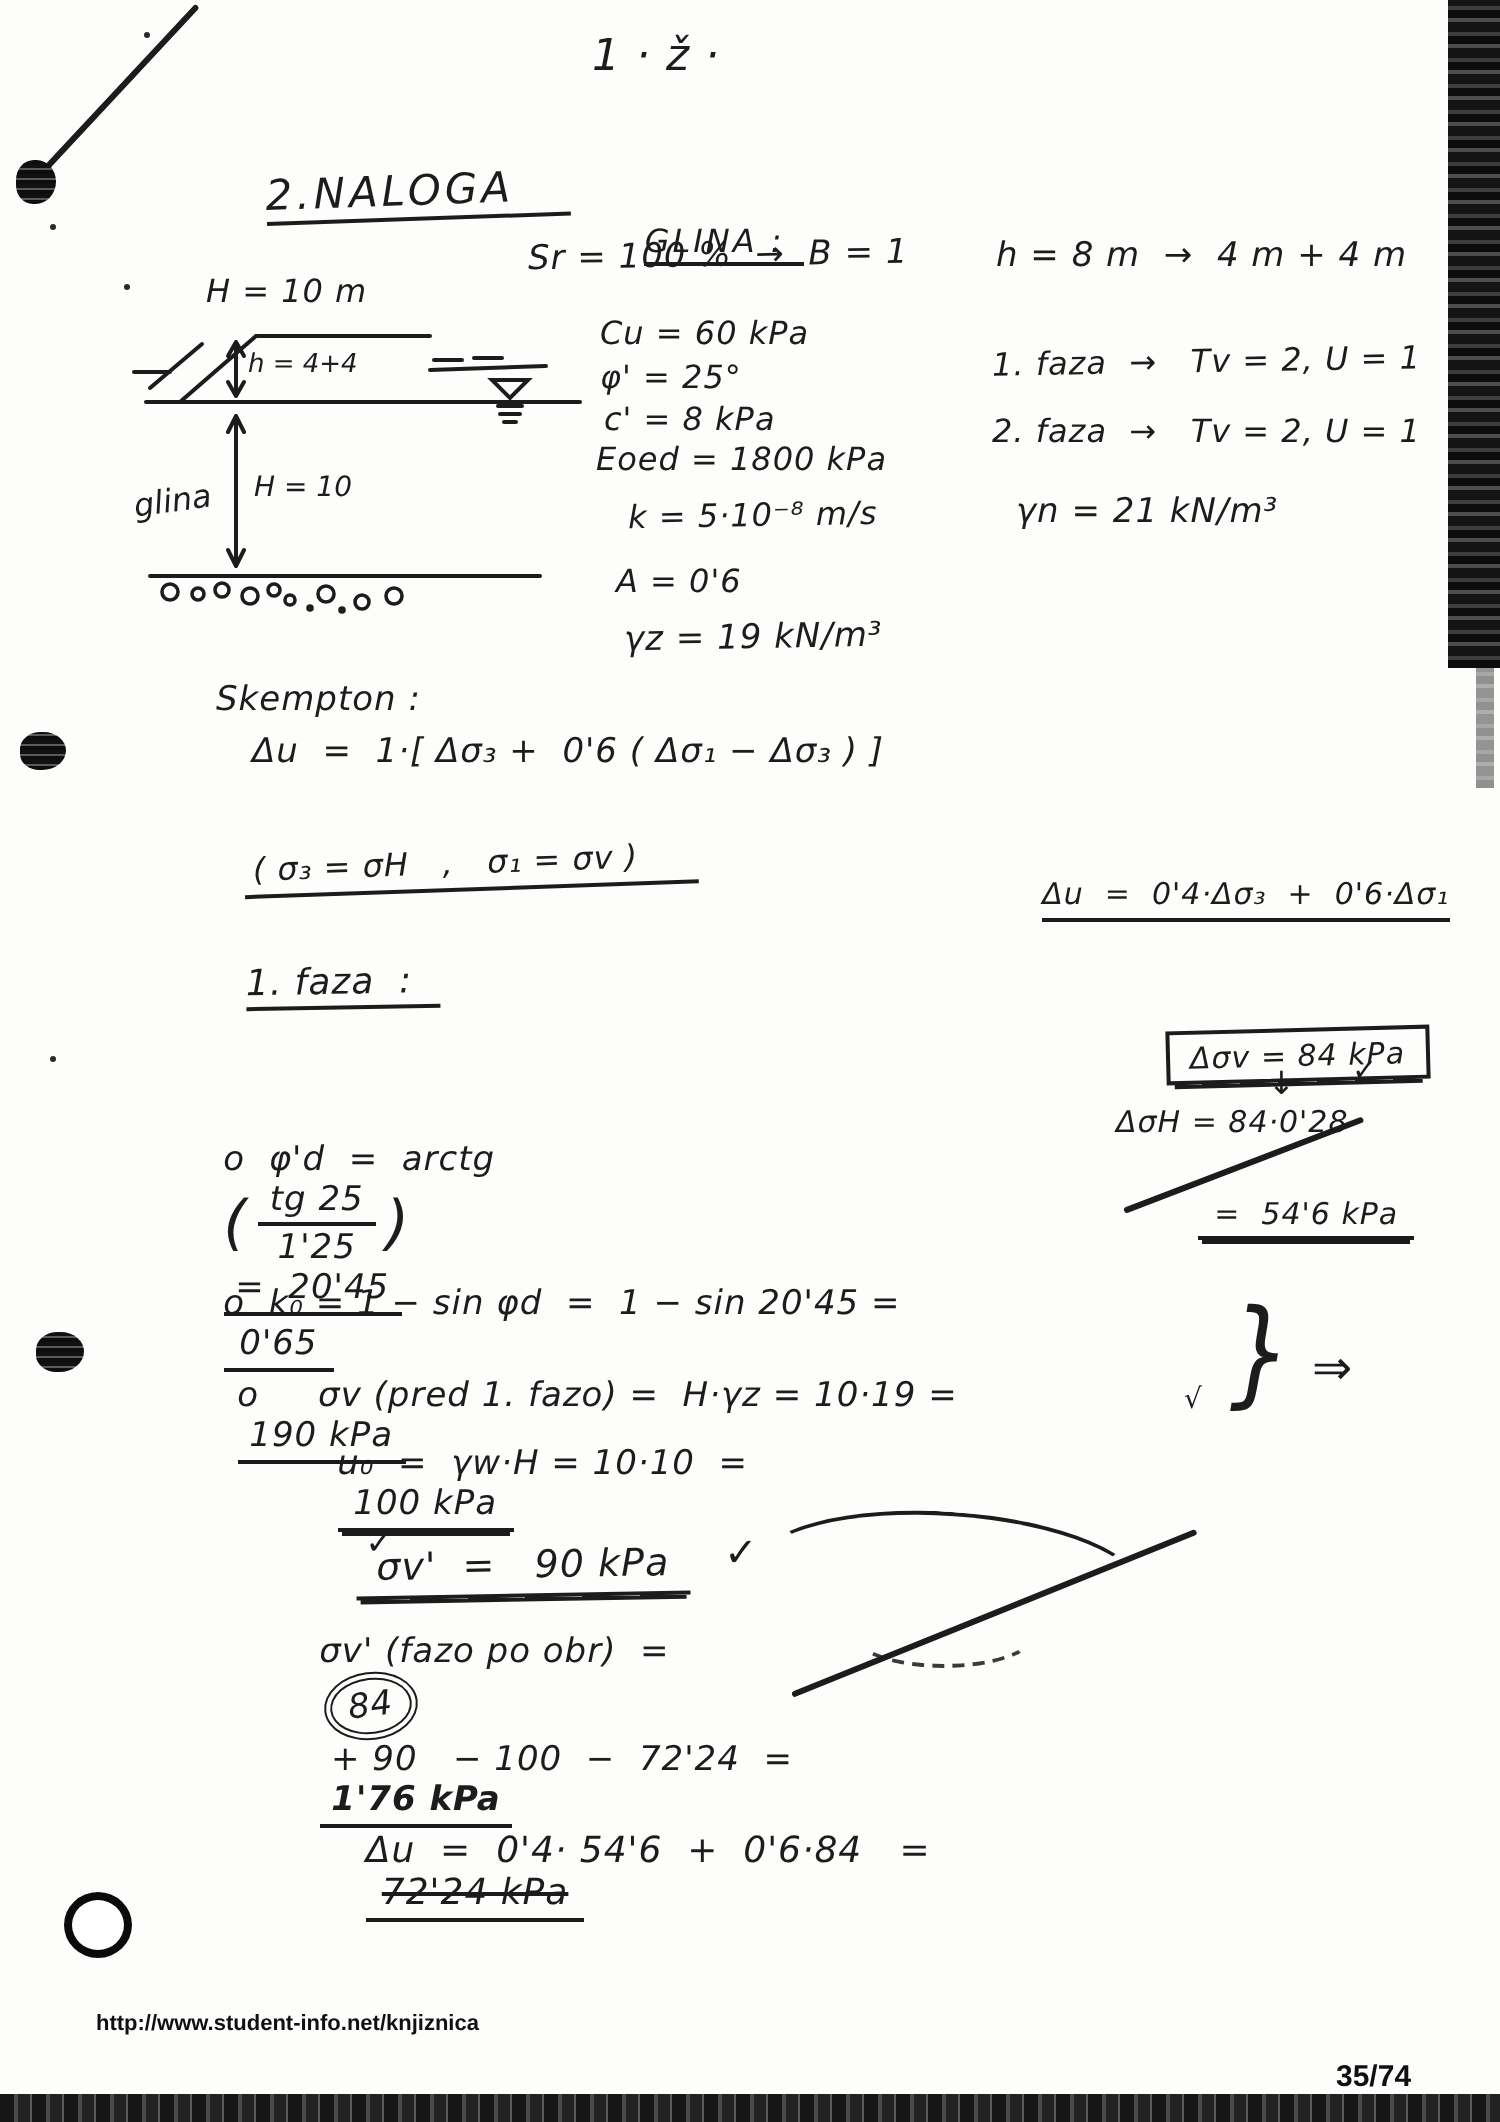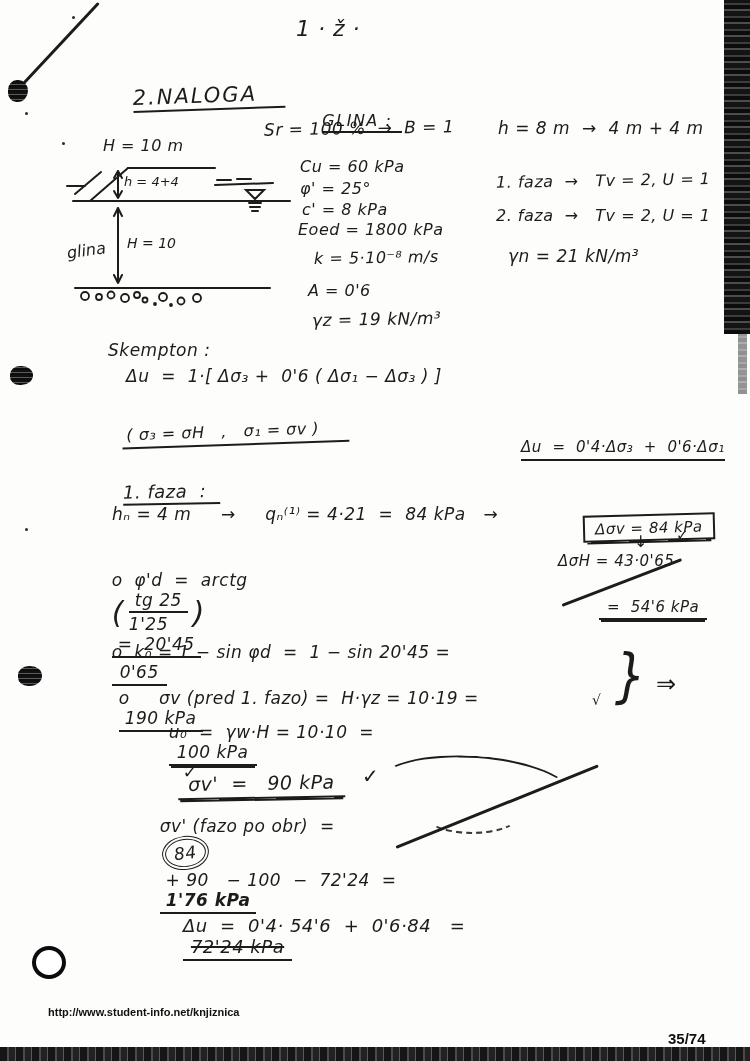--- a/index.html
+++ b/index.html
@@ -8,21 +8,21 @@
     background:#fdfdfc;overflow:hidden;
     font-family:"DejaVu Sans",sans-serif;
   }
   .hw{font-style:italic;color:#1c1c1c;letter-spacing:.5px;}
   .line{position:absolute;white-space:pre;}
   .rm1{transform:rotate(-1deg);}
   .rm2{transform:rotate(-2deg);}
   .u{border-bottom:2px solid #1c1c1c;padding-bottom:1px;}
   .uu{border-bottom:2px solid #1c1c1c;box-shadow:0 4px 0 -2px #1c1c1c;padding-bottom:2px;}
   .strike{text-decoration:line-through;text-decoration-thickness:2px;}
-  .frac{display:inline-block;vertical-align:middle;margin:0 5px;}
+  .frac{display:inline-block;vertical-align:middle;text-align:center;margin:0 5px;}
   .frac .num{display:block;border-bottom:2px solid #1c1c1c;padding:0 6px 1px;}
   .frac .den{display:block;padding-top:1px;}
   .bigp{font-size:30px;vertical-align:middle;font-weight:300;}
   .box{border:2px solid #1c1c1c;padding:3px 10px 2px;transform:rotate(-1.5deg);
        box-shadow:0 6px 0 -4px #1c1c1c;display:inline-block;}
   .circled{display:inline-block;border:4px double #1c1c1c;border-radius:50%;
        padding:3px 8px;transform:rotate(-7deg);margin:0 2px;}
   .ink-line{position:absolute;height:2.5px;background:#1c1c1c;transform-origin:left center;border-radius:2px;}
   .arc{position:absolute;border:2px solid transparent;border-top:2px solid #1c1c1c;border-radius:50%;}
   .arc-dash{position:absolute;border:2px dashed transparent;border-bottom:2px dashed #3a3a3a;border-radius:50%;}
@@ -114,34 +114,33 @@
     <span class="u" style="padding:0 30px 3px 4px;">( σ₃ = σH   ,   σ₁ = σv )</span>
   </div>
   <div class="line hw" style="left:500px;top:420px;font-size:15px;">
     <span class="u" style="padding-bottom:3px;">Δu  =  0'4·Δσ₃  +  0'6·Δσ₁</span>
   </div>
 
   <div class="line hw rm1" style="left:98px;top:460px;font-size:18px;">
     <span class="u" style="padding-right:14px;">1. faza  :</span>
   </div>
 
-  <div class="line hw" style="left:112px;top:504px;font-size:17px;">hₙ = 4 m     →     qₙ⁽¹⁾ = 4·21  =  84 kPa   →</div>
   <div class="line hw" style="left:562px;top:496px;font-size:15px;">
     <span class="box">Δσv = 84 kPa</span>
   </div>
   <div class="line hw" style="left:634px;top:532px;font-size:16px;">↓</div>
   <div class="line hw" style="left:676px;top:526px;font-size:15px;">✓</div>
 
   <div class="line hw" style="left:88px;top:550px;font-size:17px;">
     <span>o  φ'd  =  arctg</span>
     <span class="bigp">(</span><span class="frac"><span class="num">tg 25</span><span class="den">1'25</span></span><span class="bigp">)</span>
     <span class="u" style="padding:0 6px 2px;">=  20'45</span>
   </div>
 
-  <div class="line hw" style="left:558px;top:552px;font-size:15px;">ΔσH = 43·0'65</div>
+  <div class="line hw" style="left:558px;top:552px;font-size:15px;">ΔσH = 84·0'28</div>
   <div class="line hw" style="left:578px;top:580px;font-size:15px;">
     <span class="uu" style="padding:0 8px 2px;">=  54'6 kPa</span>
   </div>
   <div class="ink-line" style="left:562px;top:604px;width:128px;transform:rotate(-21deg);"></div>
 
   <div class="line hw" style="left:88px;top:622px;font-size:17px;">
     <span>o  k₀ = 1 − sin φd  =  1 − sin 20'45 = </span>
     <span class="u" style="padding:0 8px 2px;">0'65</span>
   </div>
 

